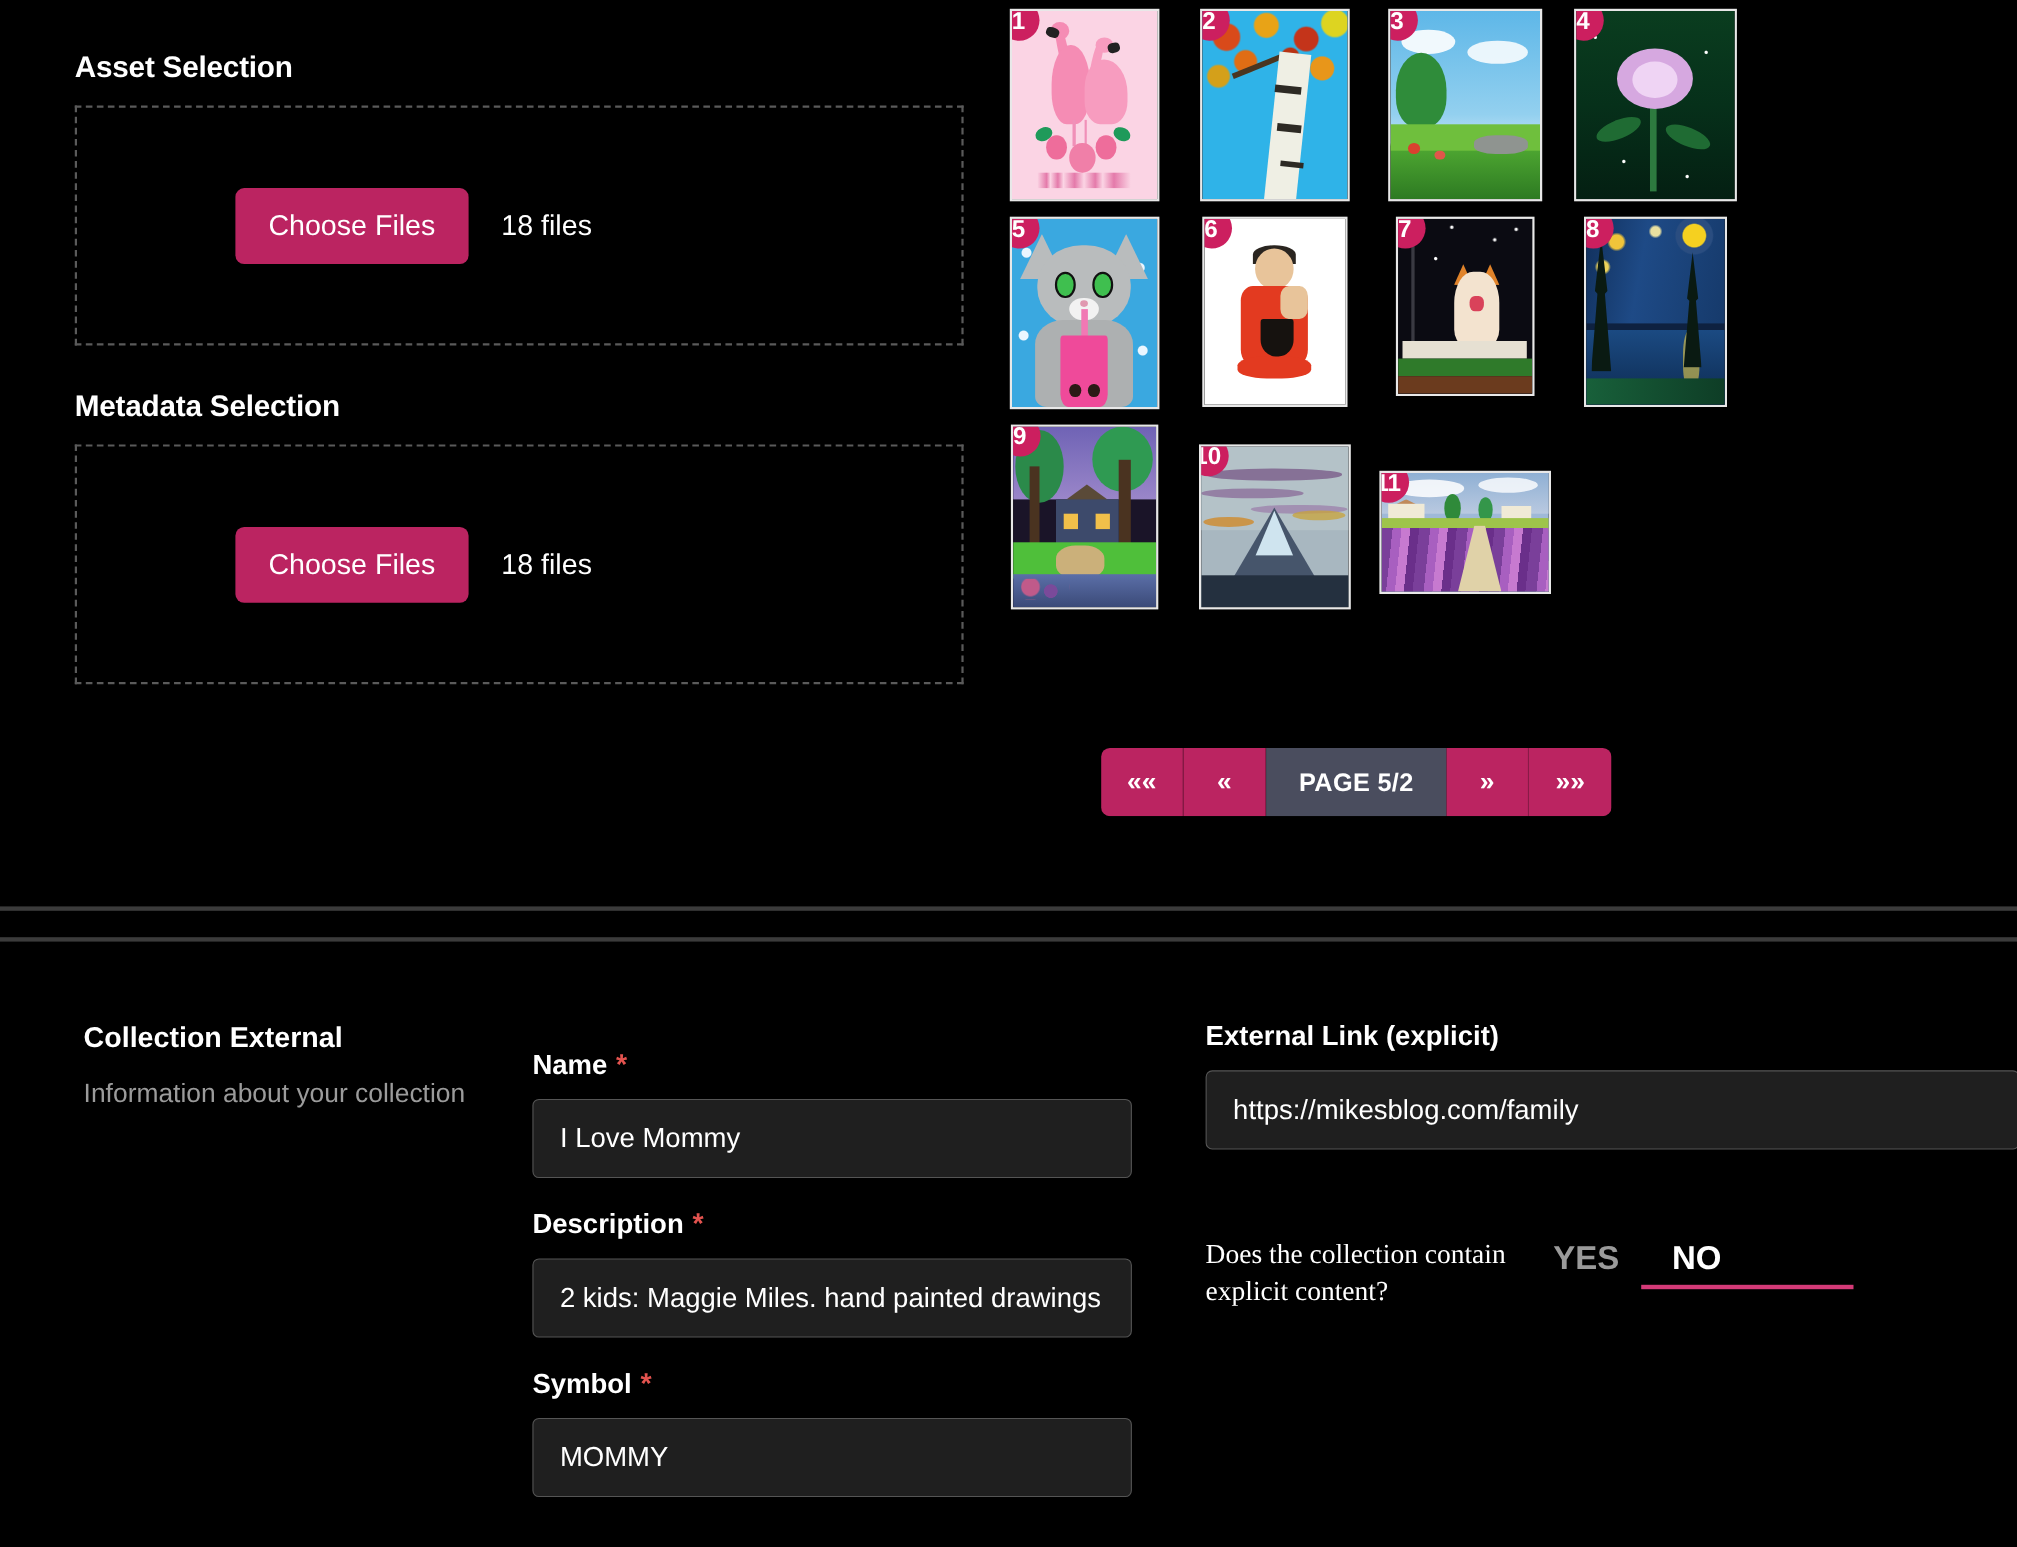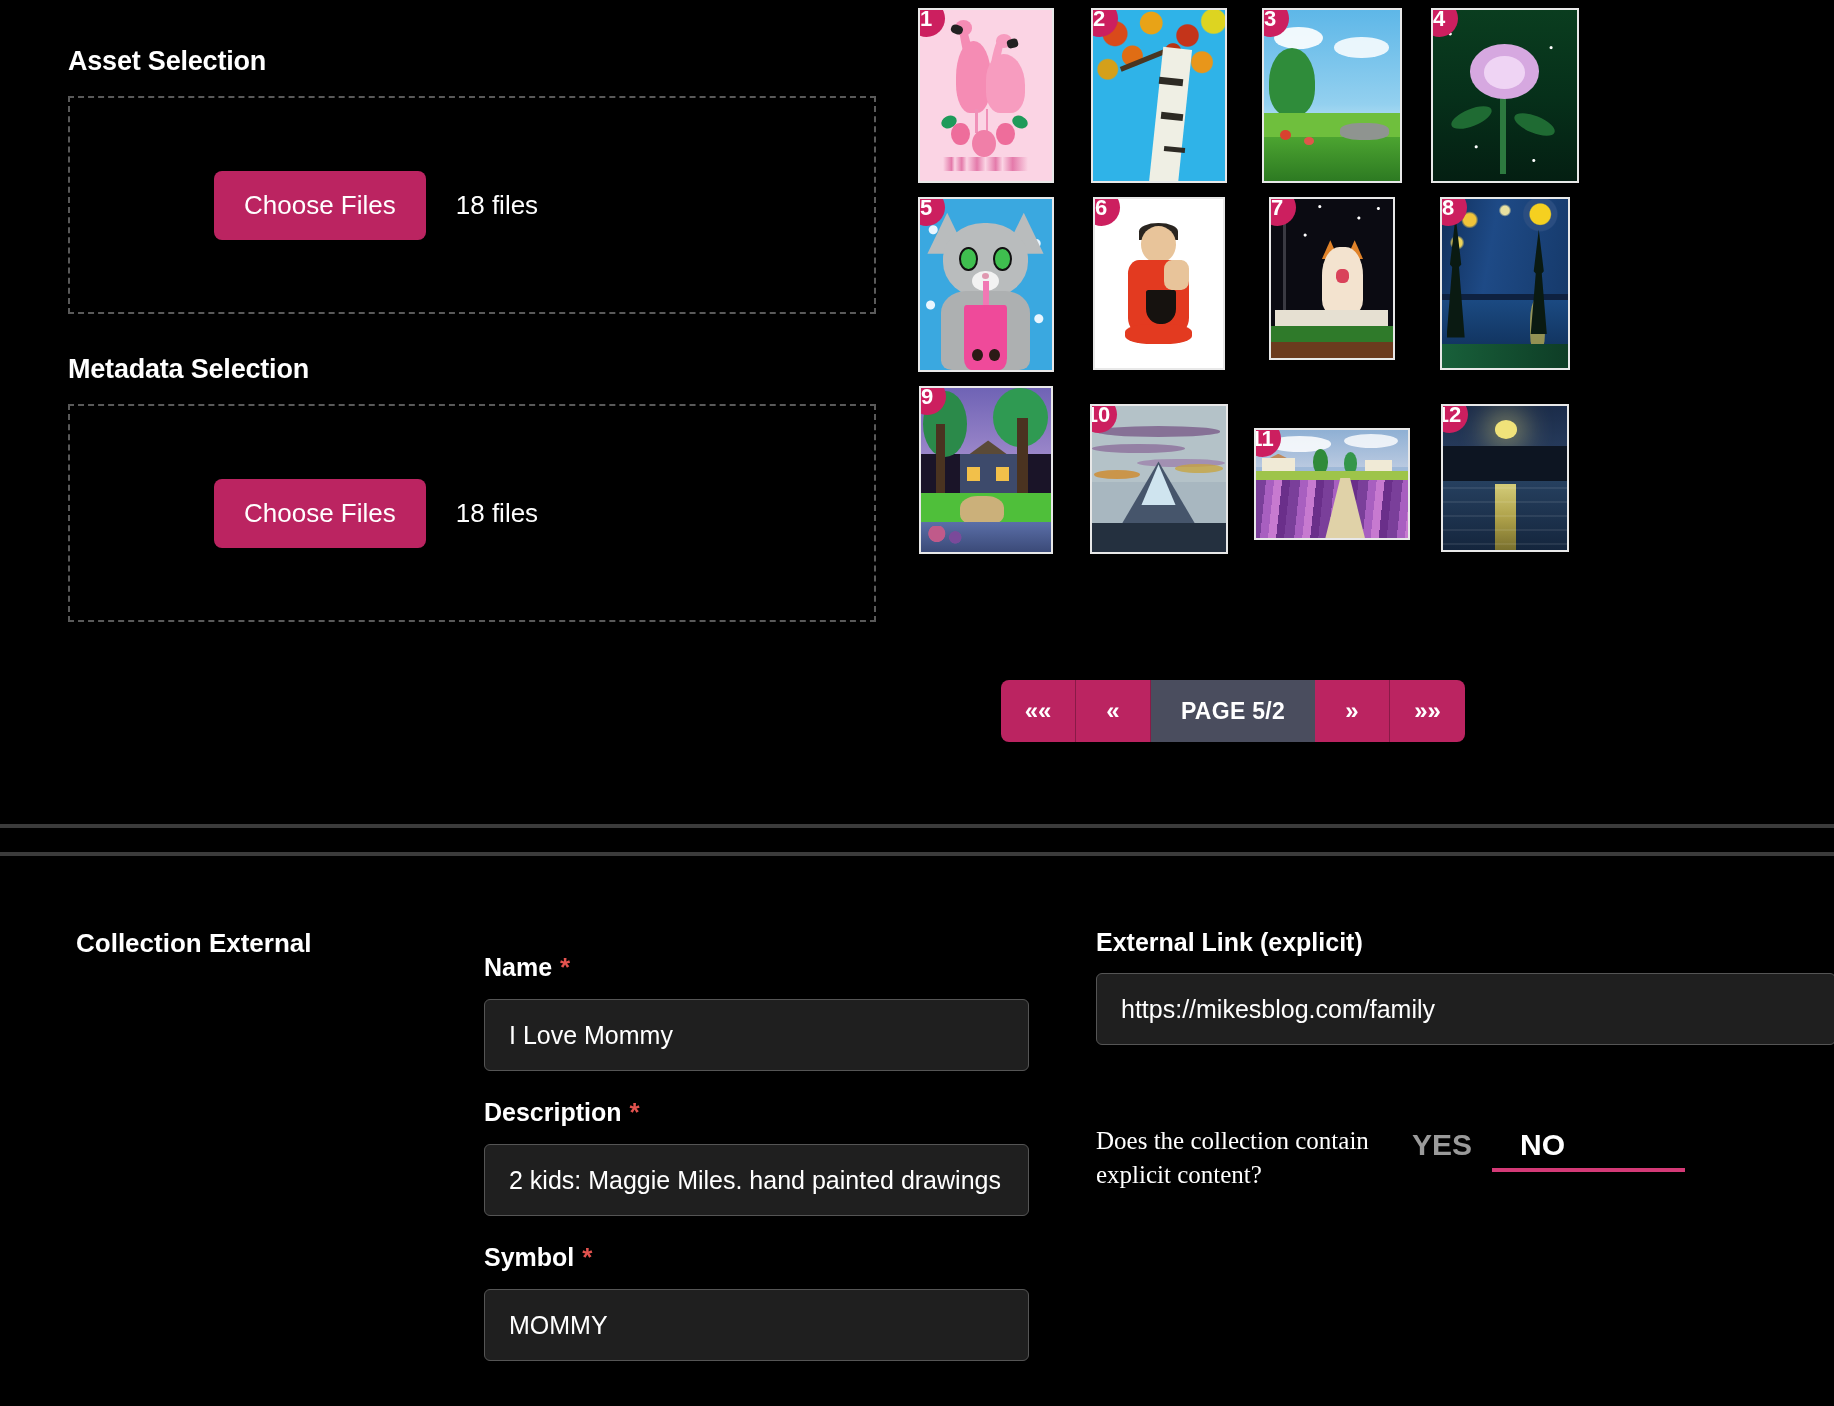--- a/index.html
+++ b/index.html
@@ -546,51 +546,39 @@
             <i class="h2"></i>
               <i class="t1"></i>
               <i class="t2"></i>
               <i class="gy"></i>
               <i class="lv"></i>
               <i class="pa"></i>
           </div>
         </div>
       </div>
 
-      <div class="thumb-cell">
-        <div class="thumb-img" style="width:128px;height:148px;margin-top:18px;">
-          <span class="badge">12</span>
-          <div class="art a12">
-            <i class="sk"></i>
-              <i class="mn"></i>
-              <i class="tl"></i>
-              <i class="wt"></i>
-              <i class="rf"></i>
-              <i class="wv"></i>
-          </div>
-        </div>
-      </div>
     </div>
 
     <div class="pager">
       <button class="pg-btn">««</button>
       <button class="pg-btn">«</button>
       <div class="pg-label">PAGE 5/2</div>
       <button class="pg-btn">»</button>
       <button class="pg-btn">»»</button>
     </div>
   </div>
 
   <div class="divider" id="div1"></div>
   <div class="divider" id="div2"></div>
 
   <div class="bottom">
 
     <div class="col-details">
       <div class="cd-title">Collection External</div>
+      <div class="cd-sub">Information about your collection</div>
     </div>
 
     <div class="col-mid">
 
       <div class="fld-block">
         <div class="fld-label">
           <span>Name</span>
           <span class="req">*</span>
         </div>
         <input class="fld-input" type="text" value="I Love Mommy" style="">

